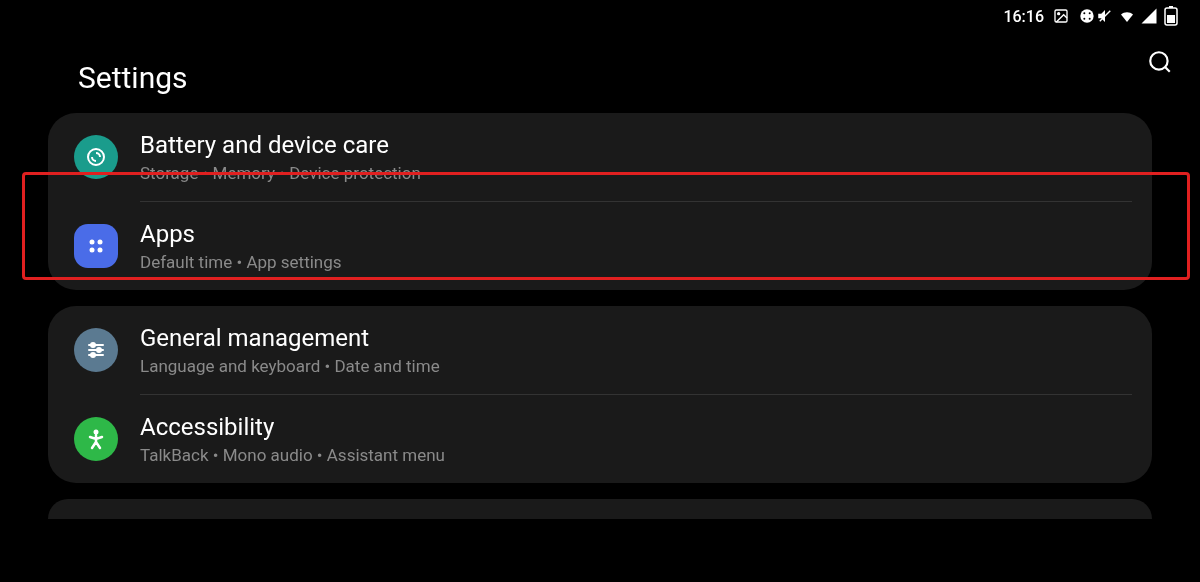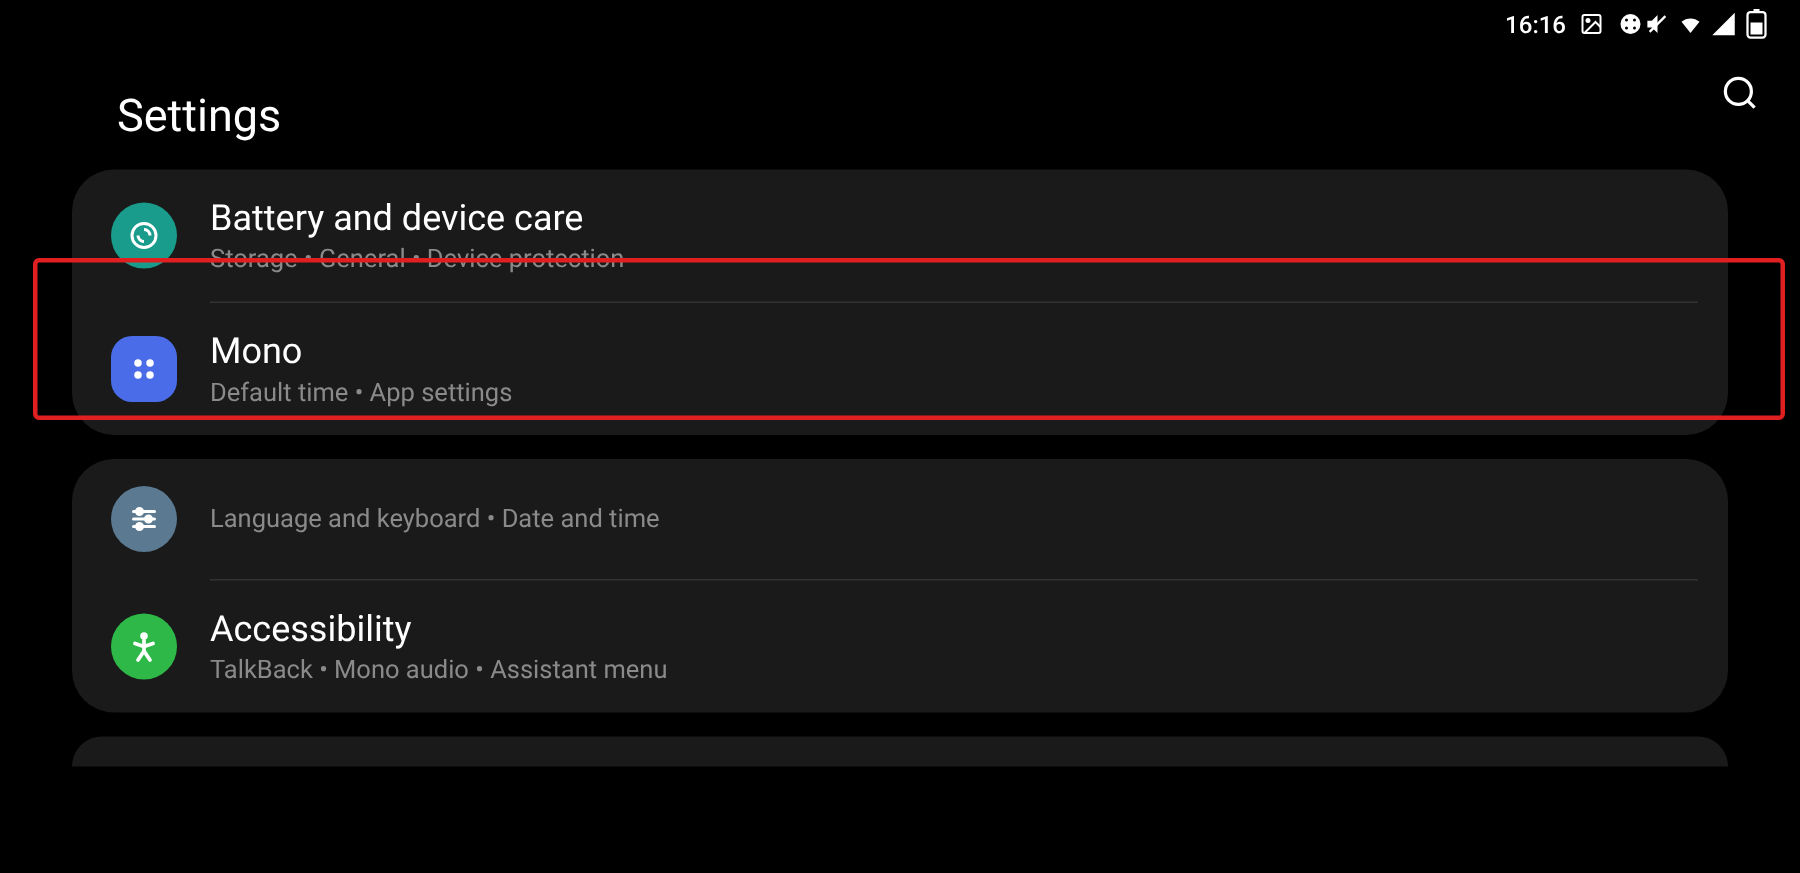--- a/index.html
+++ b/index.html
@@ -194,53 +194,54 @@
   <div class="settings-item">
     <div class="item-icon icon-teal">
       <svg width="24" height="24" viewBox="0 0 24 24" fill="none" stroke="#ffffff" stroke-width="2">
         <circle cx="12" cy="12" r="8"></circle>
         <path d="M12 8 A4 4 0 0 1 16 12"></path>
         <path d="M12 16 A4 4 0 0 1 8 12"></path>
       </svg>
     </div>
     <div class="item-text">
       <div class="item-title">Battery and device care</div>
-      <div class="item-subtitle">Storage  •  General  •  Device protection</div>
+      <div class="item-subtitle">Storage  •  Memory  •  Device protection</div>
     </div>
   </div>
   <div class="divider"></div>
   <div class="settings-item">
     <div class="item-icon icon-blue">
       <svg width="24" height="24" viewBox="0 0 24 24" fill="#ffffff">
         <circle cx="8" cy="8" r="2.5"></circle>
         <circle cx="16" cy="8" r="2.5"></circle>
         <circle cx="8" cy="16" r="2.5"></circle>
         <circle cx="16" cy="16" r="2.5"></circle>
       </svg>
     </div>
     <div class="item-text">
-      <div class="item-title">Mono</div>
+      <div class="item-title">Apps</div>
       <div class="item-subtitle">Default time  •  App settings</div>
     </div>
   </div>
 </div>
 
 <div class="settings-group">
   <div class="settings-item">
     <div class="item-icon icon-bluegray">
       <svg width="24" height="24" viewBox="0 0 24 24" fill="none" stroke="#ffffff" stroke-width="2" stroke-linecap="round">
         <line x1="5" y1="7" x2="19" y2="7"></line>
         <line x1="5" y1="12" x2="19" y2="12"></line>
         <line x1="5" y1="17" x2="19" y2="17"></line>
         <circle cx="9" cy="7" r="2" fill="#ffffff"></circle>
         <circle cx="15" cy="12" r="2" fill="#ffffff"></circle>
         <circle cx="9" cy="17" r="2" fill="#ffffff"></circle>
       </svg>
     </div>
     <div class="item-text">
+      <div class="item-title">General management</div>
       <div class="item-subtitle">Language and keyboard  •  Date and time</div>
     </div>
   </div>
   <div class="divider"></div>
   <div class="settings-item">
     <div class="item-icon icon-green">
       <svg width="24" height="24" viewBox="0 0 24 24" fill="#ffffff">
         <circle cx="12" cy="5" r="2.5"></circle>
         <path d="M12 8 L12 15 M6 10 L12 12 L18 10 M12 15 L8 21 M12 15 L16 21" stroke="#ffffff" stroke-width="2.5" stroke-linecap="round" fill="none"></path>
       </svg>

